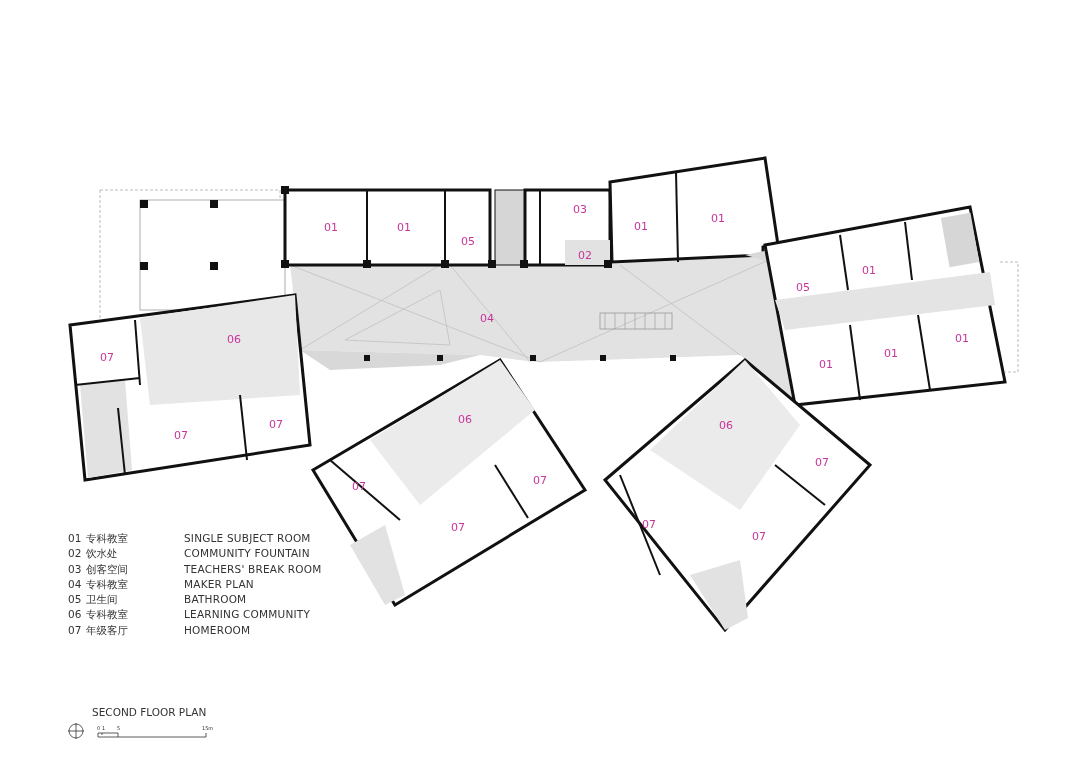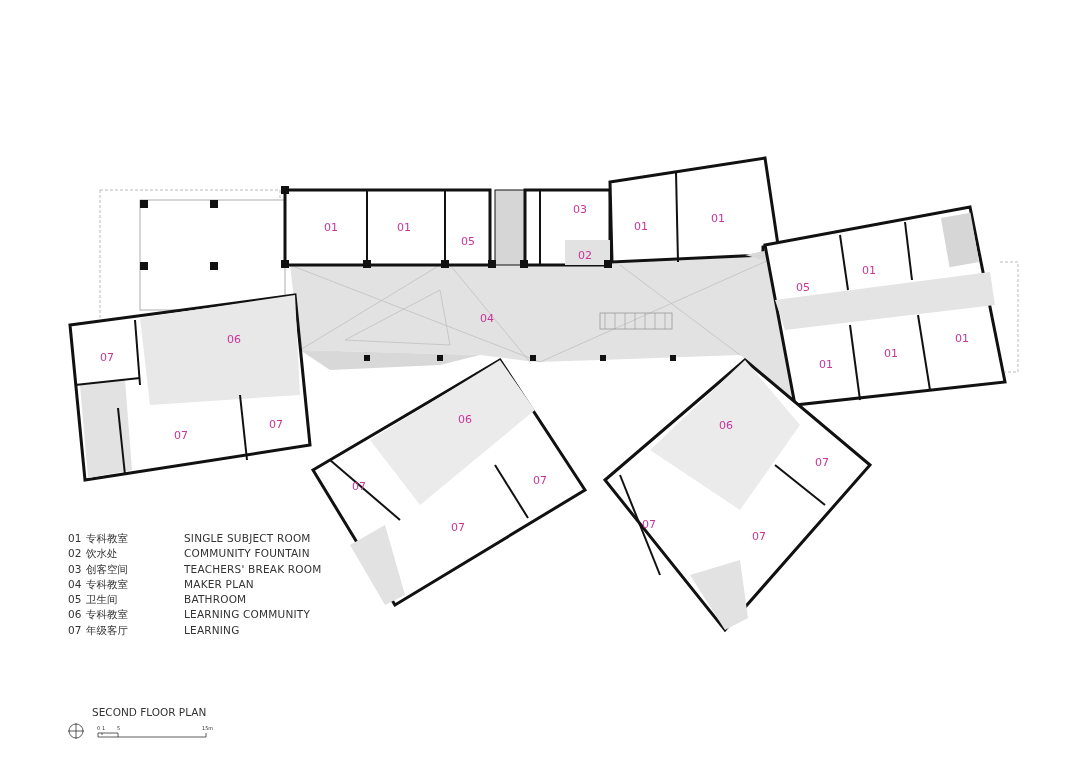--- a/index.html
+++ b/index.html
@@ -180,21 +180,21 @@
       <span class="en">BATHROOM</span>
     </div>
   <div class="legend-row">
       <span class="num">06</span>
       <span class="cn">专科教室</span>
       <span class="en">LEARNING COMMUNITY</span>
     </div>
   <div class="legend-row">
       <span class="num">07</span>
       <span class="cn">年级客厅</span>
-      <span class="en">LEARNING</span>
+      <span class="en">HOMEROOM</span>
     </div>
 </div>
 
 <div class="title-block">SECOND FLOOR PLAN</div>
 
 <svg class="scale-bar" viewBox="0 0 150 22">
   <g fill="none" stroke="#333" stroke-width="0.8">
     <circle cx="8" cy="11" r="7"></circle>
     <line x1="8" y1="3" x2="8" y2="19"></line>
     <line x1="0" y1="11" x2="16" y2="11"></line>

